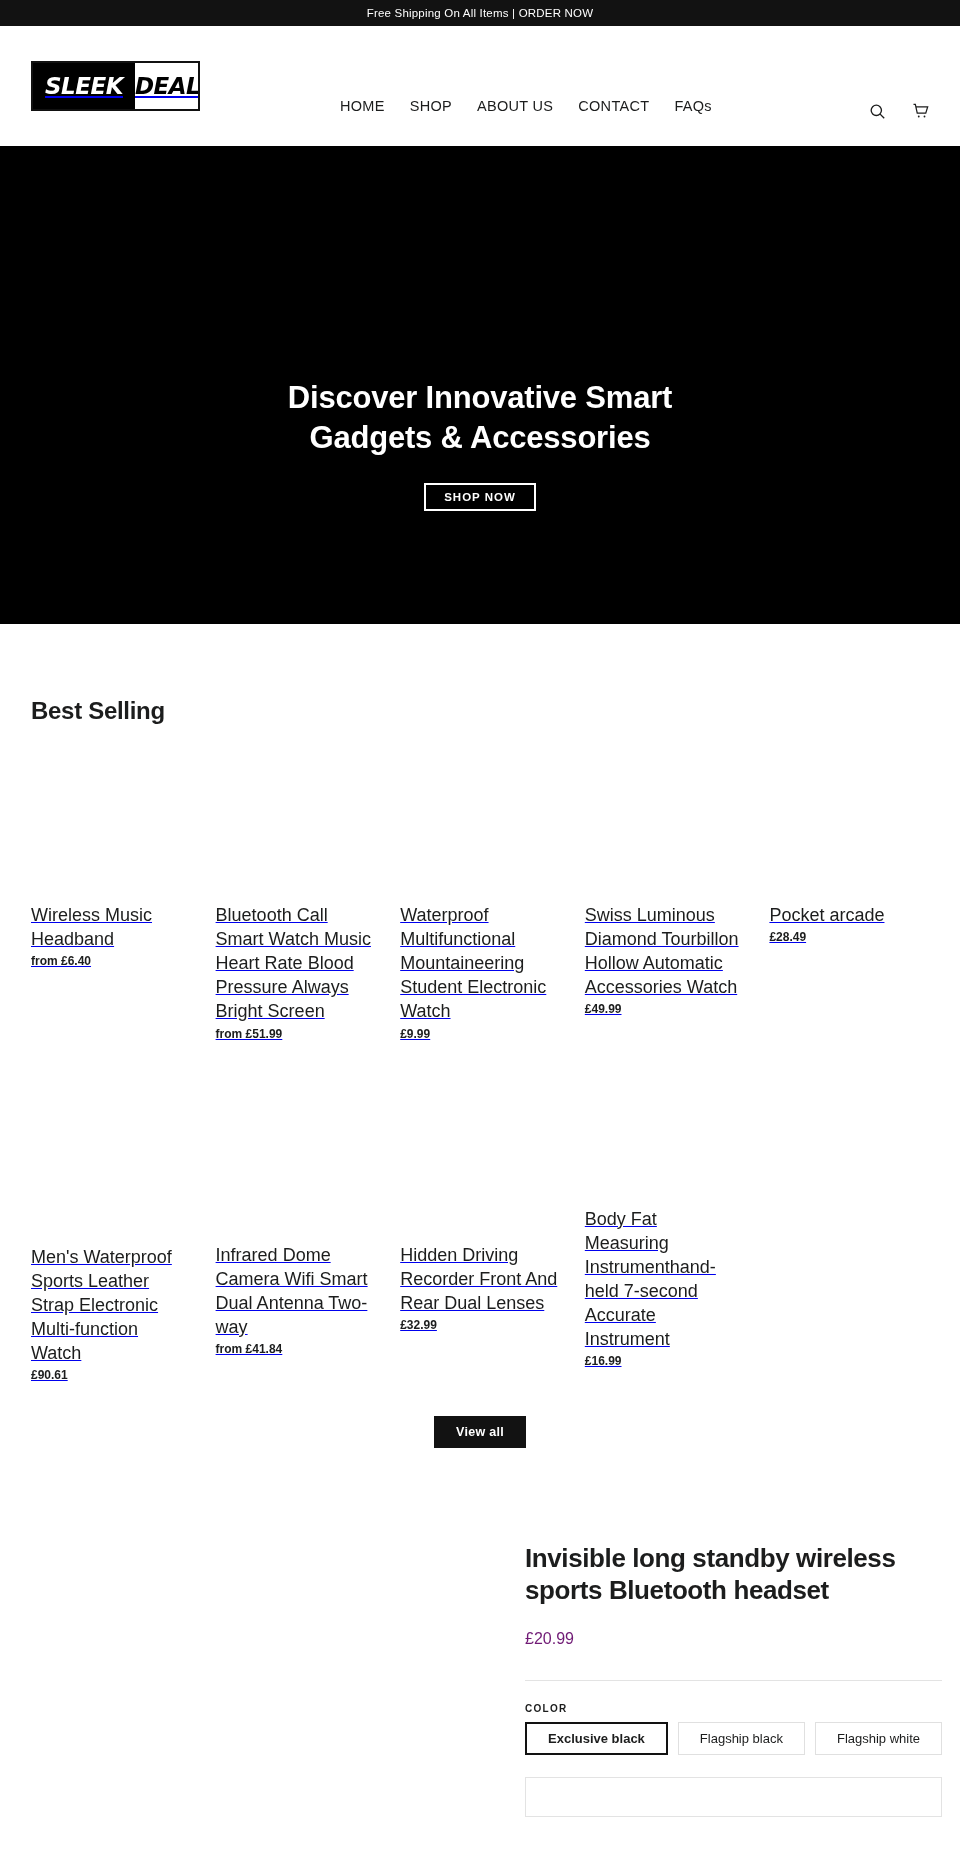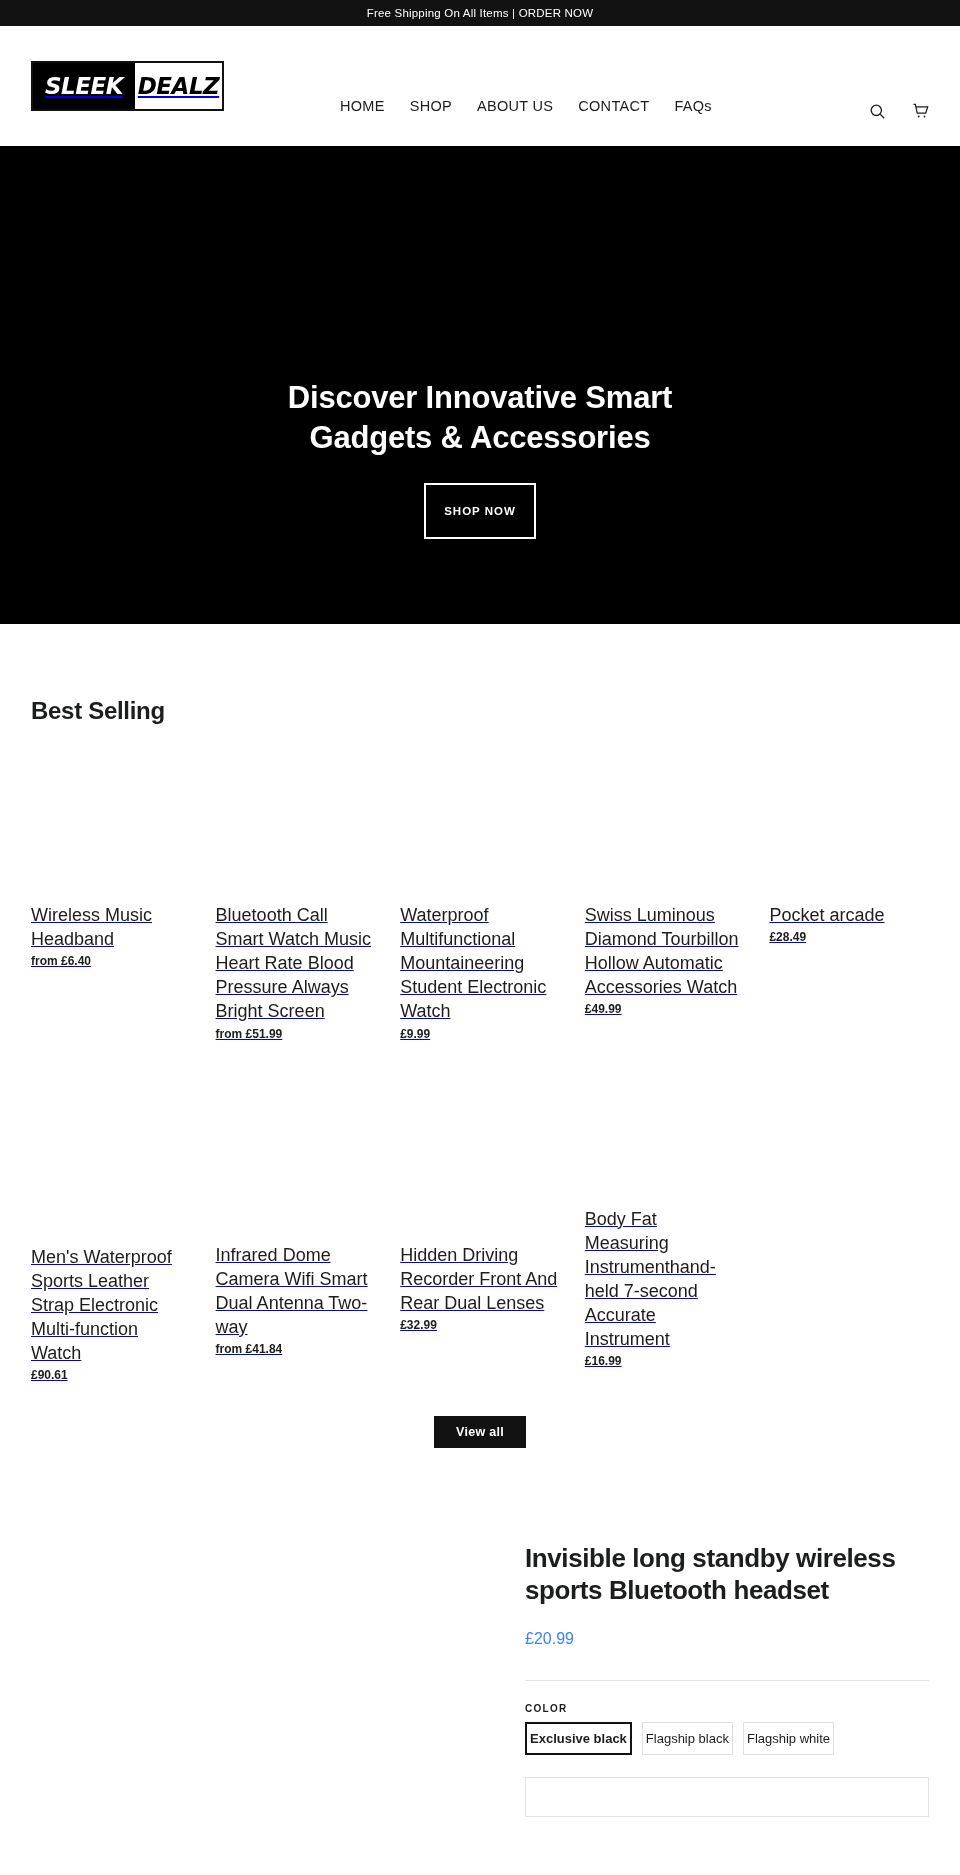--- a/index.html
+++ b/index.html
@@ -27,21 +27,21 @@
   
   .header {
     height: 120px;
     background: #ffffff;
     display: flex;
     align-items: center;
     padding: 0 31px 0 31px;
     position: relative;
   }
   .logo-box {
-    width: 193px;
+    width: 169px;
     height: 50px;
     border: 2px solid #111111;
     background: #ffffff;
     display: flex;
     align-items: stretch;
     overflow: hidden;
     flex: 0 0 auto;
   }
   .logo-left {
     background: #000000;
@@ -121,21 +121,21 @@
     text-align: center;
     max-width: 470px;
     letter-spacing: -0.2px;
   }
   .hero-btn {
     margin-top: 26px;
     display: inline-block;
     border: 2px solid #ffffff;
     color: #ffffff;
     background: transparent;
-    padding: 20px 18px;
+    padding: 6px 18px;
     font-size: 11.5px;
     font-weight: 700;
     letter-spacing: 1px;
     cursor: pointer;
     font-family: "Liberation Sans", sans-serif;
   }
 
   
   .section {
     padding: 0 31px;
@@ -213,21 +213,21 @@
   .featured-title {
     font-size: 26px;
     line-height: 1.22;
     font-weight: 700;
     letter-spacing: -0.4px;
     max-width: 390px;
   }
   .featured-price {
     font-size: 16px;
     margin-top: 23px;
-    color: #3b82f6;
+    color: #701a75;
   }
   .hr {
     height: 1px;
     background: #e3e3e3;
     margin-top: 32px;
     width: 100%;
   }
   .variant-label {
     font-size: 10px;
     letter-spacing: 1.3px;
@@ -236,21 +236,21 @@
     color: #1c1d1d;
   }
   .swatches {
     display: flex;
     gap: 10px;
     margin-top: 8px;
   }
   .swatch {
     border: 1px solid #e0e0e0;
     background: #ffffff;
-    padding: 7px 3px;
+    padding: 7px 21px;
     font-size: 13px;
     color: #1c1d1d;
     cursor: pointer;
     white-space: nowrap;
     font-family: "Liberation Sans", sans-serif;
   }
   .swatch.selected {
     border: 2px solid #121212;
     font-weight: 700;
   }

